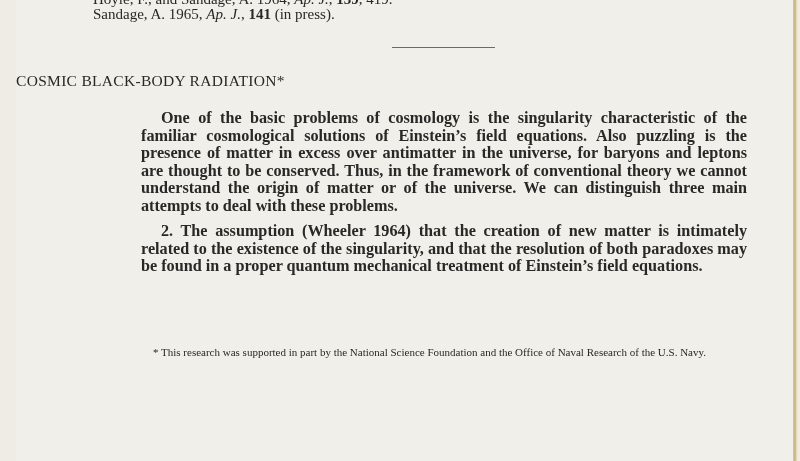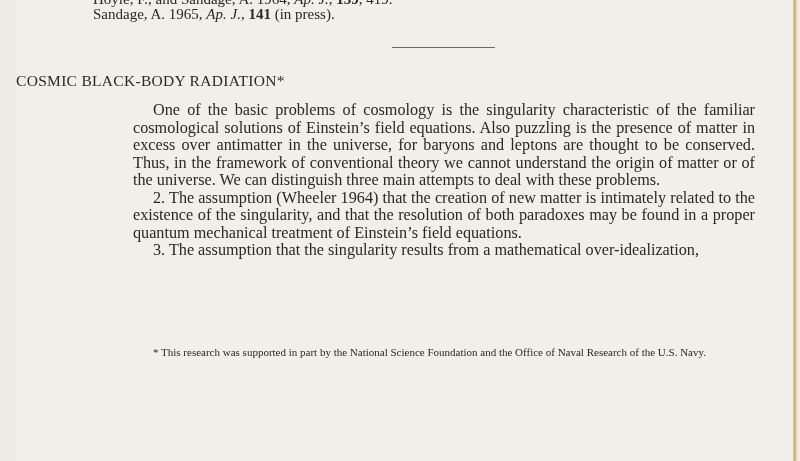--- a/index.html
+++ b/index.html
@@ -30,21 +30,21 @@
   }
   .title {
     position: absolute; left: 0; width: 800px; top: 72px;
     text-align: left; font-size: 15.5px; letter-spacing: 0.3px;
   }
   .body {
     position: absolute; left: 117px; top: 102px; width: 622px;
     font-size: 16.2px; line-height: 17.5px;
     text-align: justify;
   }
-  .body p { margin: 0; text-indent: 20px; }
+  .body p { margin: 8px; text-indent: 20px; font-weight: bold; }
   .footnote {
     position: absolute; left: 117px; top: 345px; width: 622px;
     font-size: 11px; line-height: 15px; text-align: justify;
   }
   .footnote p { margin: 0; text-indent: 20px; }
 </style>
 </head>
 <body>
 
 <div class="page">
@@ -58,21 +58,20 @@
     </div>
   </div>
 
   <div class="divider"></div>
 
   <div class="title">COSMIC BLACK-BODY RADIATION*</div>
 
   <div class="body">
     <p>One of the basic problems of cosmology is the singularity characteristic of the familiar cosmological solutions of Einstein’s field equations. Also puzzling is the presence of matter in excess over antimatter in the universe, for baryons and leptons are thought to be conserved. Thus, in the framework of conventional theory we cannot understand the origin of matter or of the universe. We can distinguish three main attempts to deal with these problems.</p>
     <p>2. The assumption (Wheeler 1964) that the creation of new matter is intimately related to the existence of the singularity, and that the resolution of both paradoxes may be found in a proper quantum mechanical treatment of Einstein’s field equations.</p>
-    <p>3. The assumption that the singularity results from a mathematical over-idealization,</p>
   </div>
 
   <div class="footnote">
     <p>* This research was supported in part by the National Science Foundation and the Office of Naval Research of the U.S. Navy.</p>
   </div>
 </div>
 
 <div class="edge"></div>
 
 </body></html>

